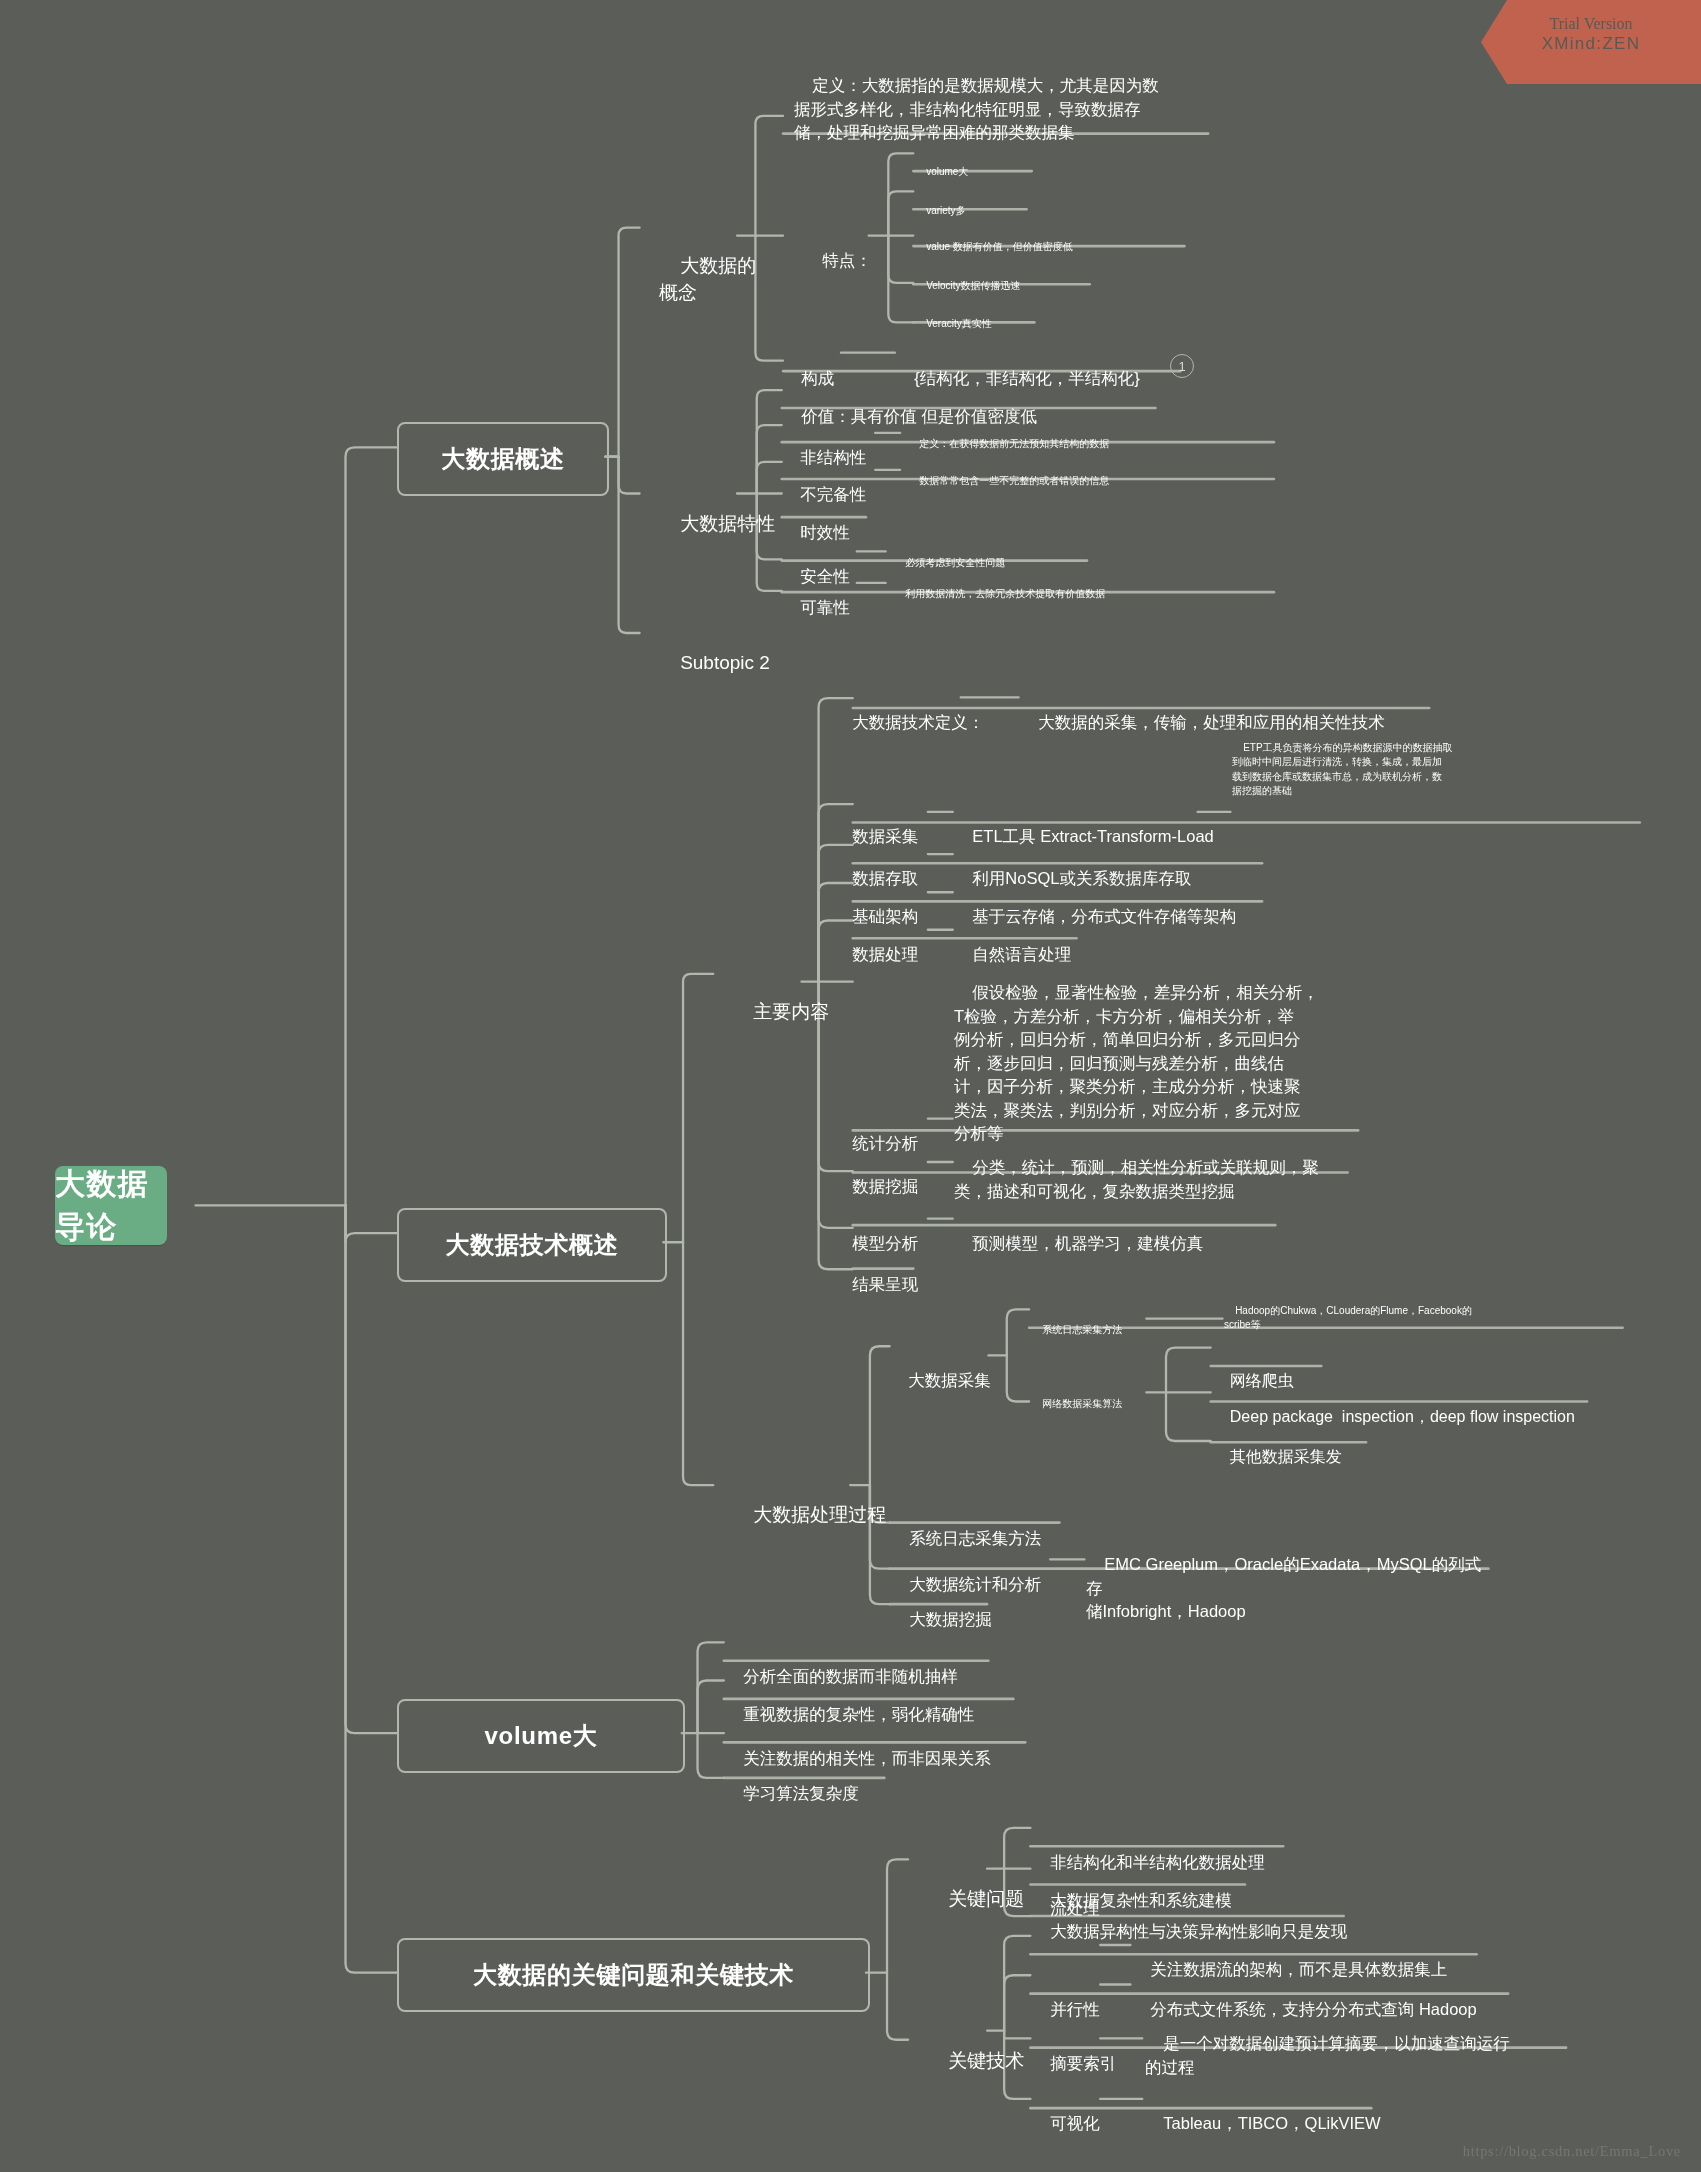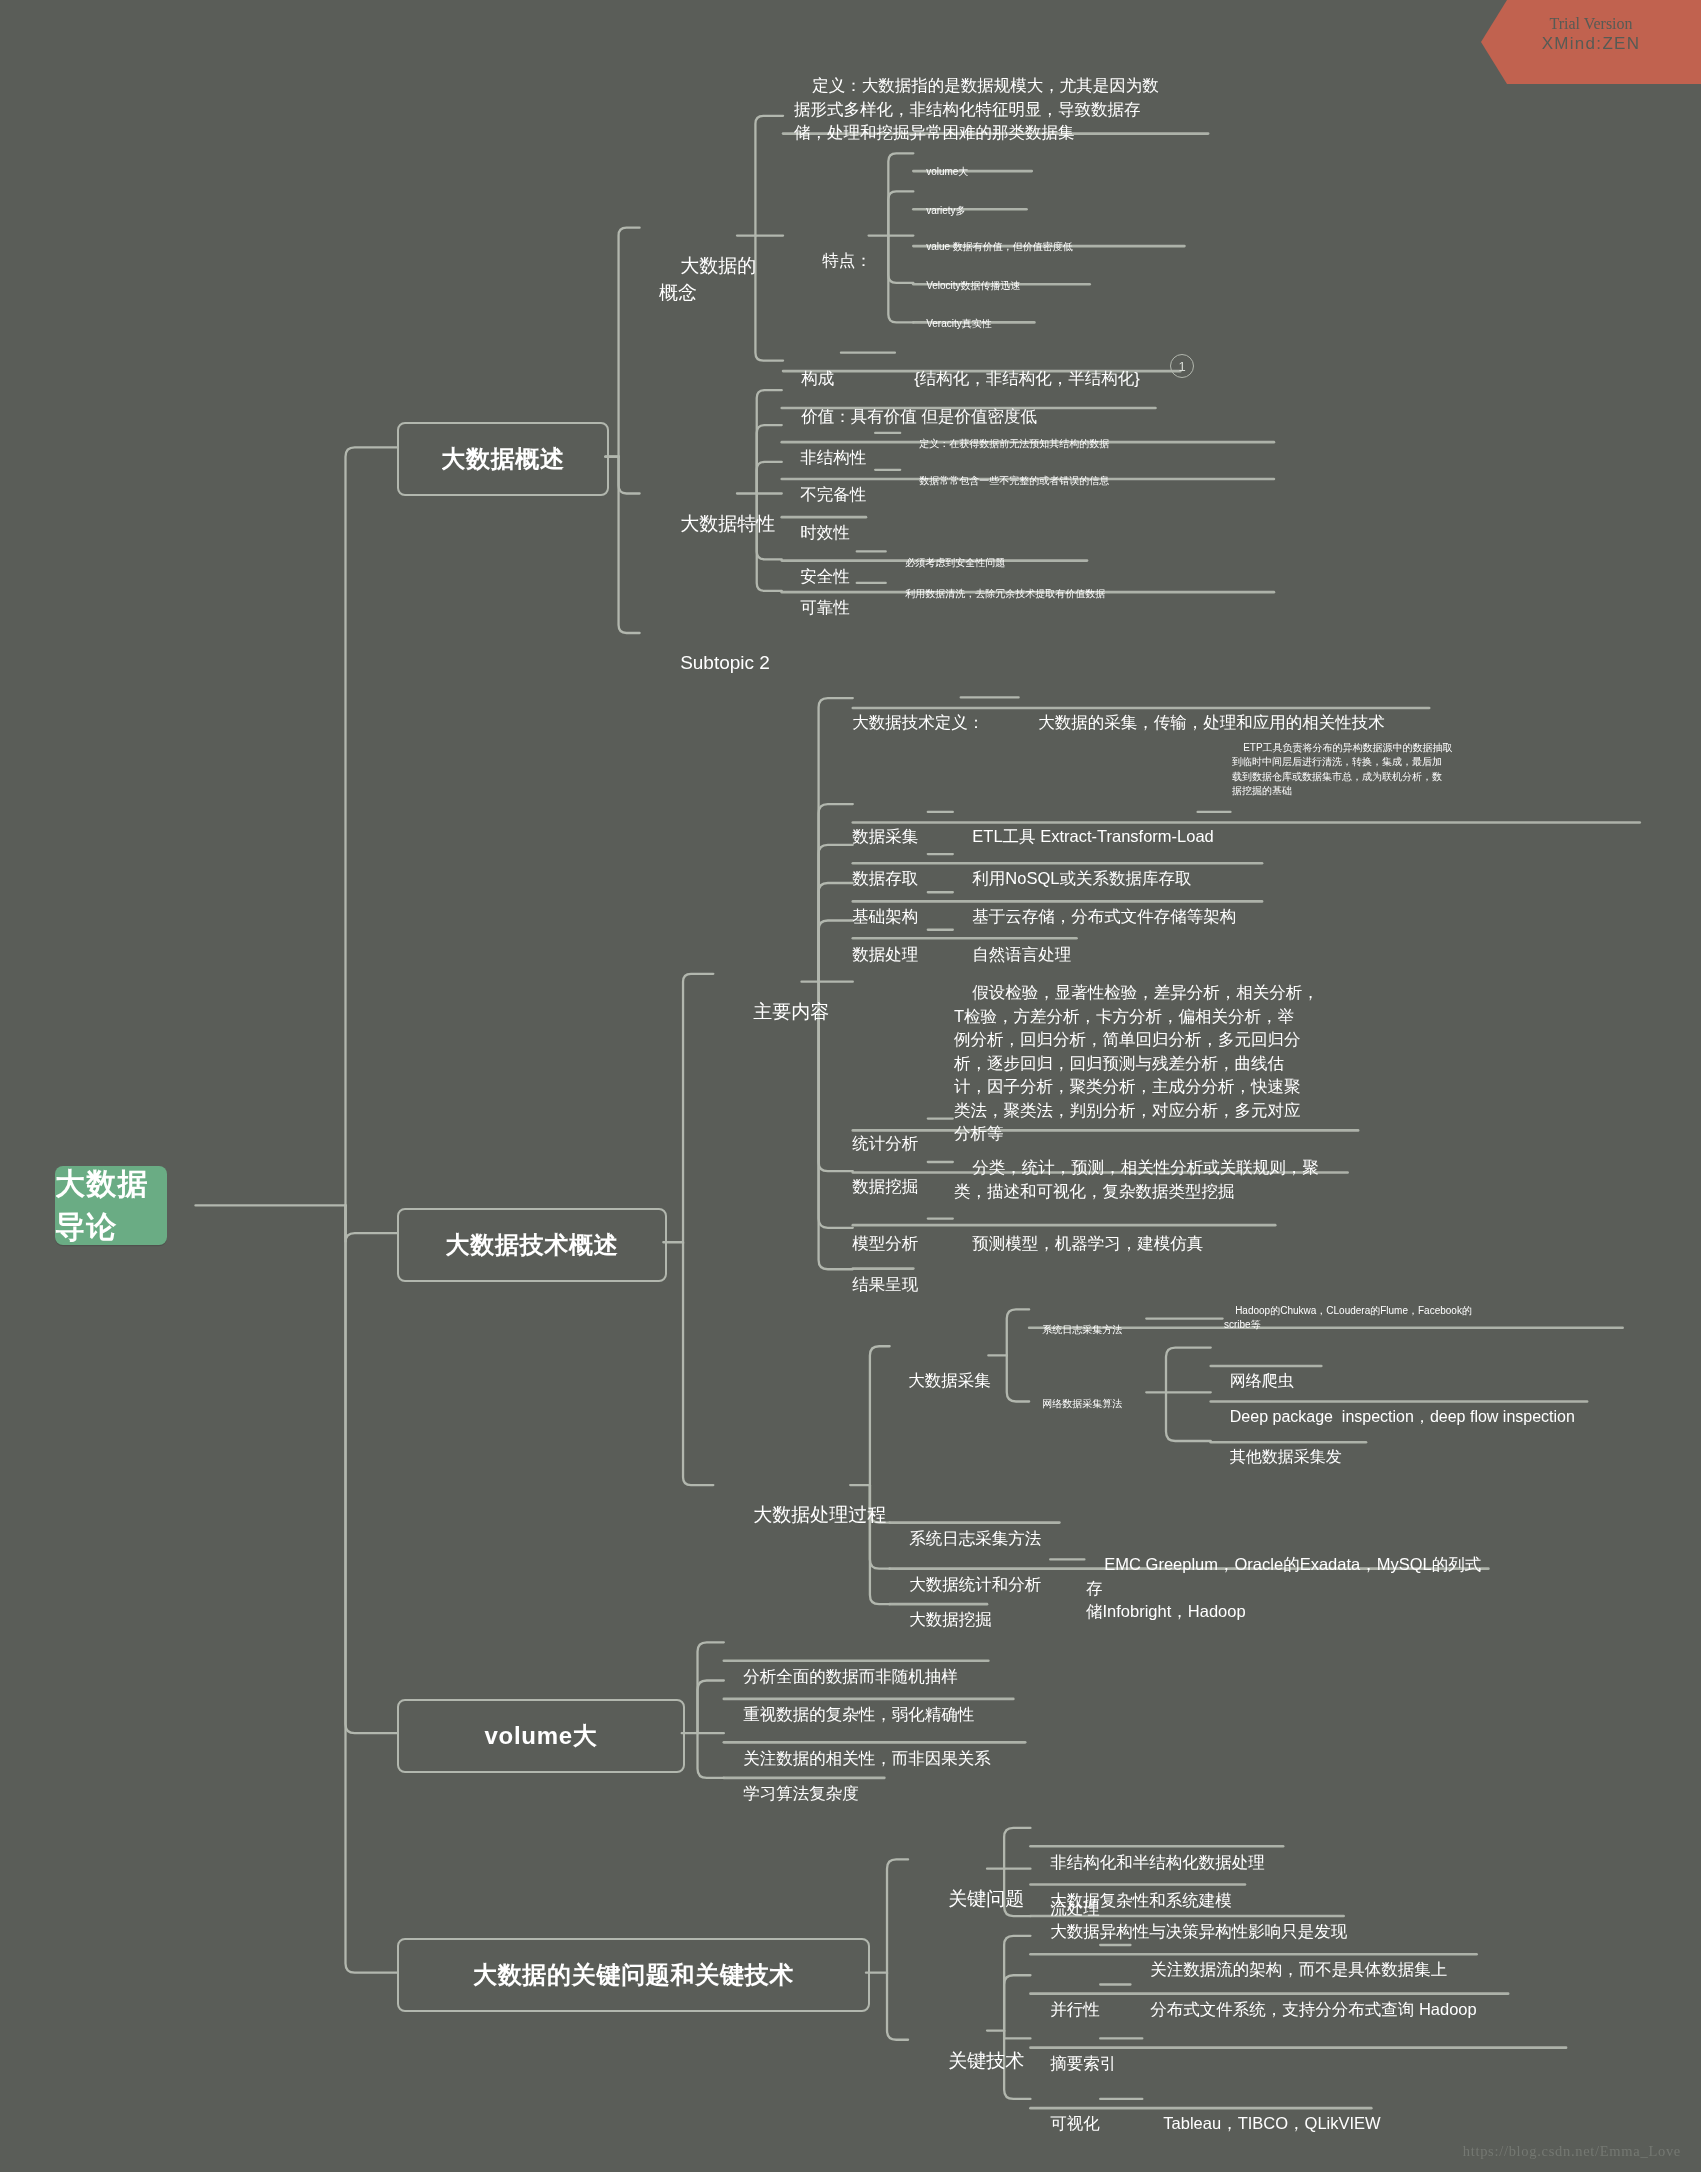--- a/index.html
+++ b/index.html
@@ -405,20 +405,23 @@
   <div class="node lvl3" style="left:1132px;top:1935px;">
     <span>关注数据流的架构，而不是具体数据集上</span></div>
 
   <div class="node lvl3" style="left:1032px;top:1975px;">
     <span>并行性</span></div>
   <div class="node lvl3" style="left:1132px;top:1975px;">
     <span>分布式文件系统，支持分分布式查询 Hadoop</span></div>
 
   <div class="node lvl3" style="left:1032px;top:2029px;">
     <span>摘要索引</span></div>
+  <div class="node lvl3" style="left:1145px;top:2009px;width:395px;">
+    <span>是一个对数据创建预计算摘要，以加速查询运行
+的过程</span></div>
 
   <div class="node lvl3" style="left:1032px;top:2089px;">
     <span>可视化</span></div>
   <div class="node lvl3" style="left:1145px;top:2089px;">
     <span>Tableau，TIBCO，QLikVIEW</span></div>
 
   <div id="trial">
     <div class="t1">Trial Version</div>
     <div class="t2">XMind:ZEN</div>
   </div>

